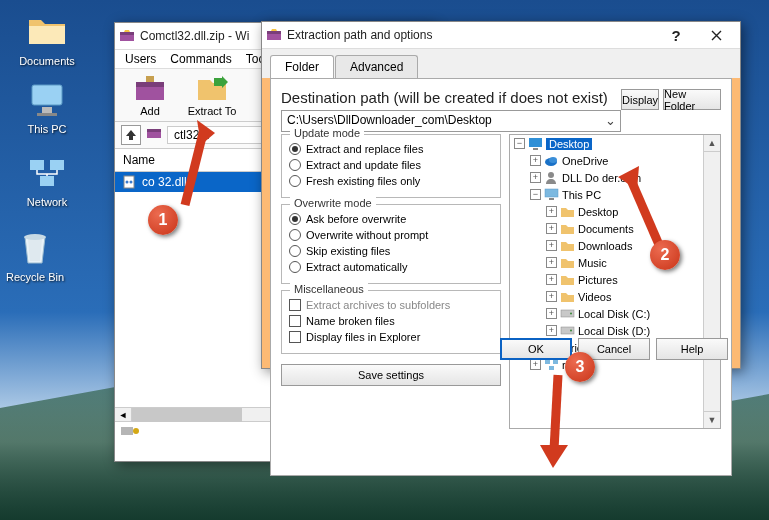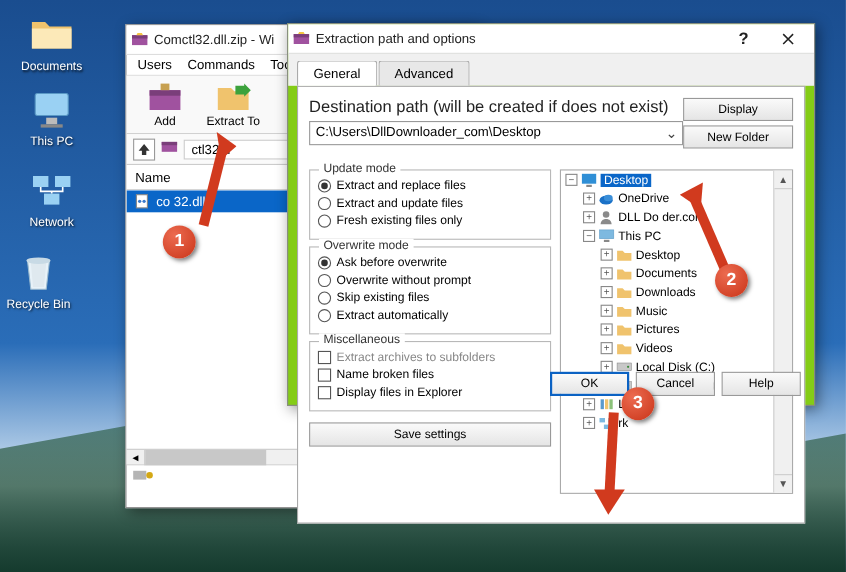--- a/index.html
+++ b/index.html
@@ -33,33 +33,33 @@
 .up-btn { width:20px; height:20px; border:1px solid #999; background:#fff; display:flex; align-items:center; justify-content:center; }
 .filehdr { display:flex; border-bottom:1px solid #ccc; font-size:12px; background:#fff; }
 .filehdr .col { padding:4px 8px; border-right:1px solid #ddd; }
 .filelist { height:235px; background:#fff; overflow:auto; }
 .filerow { display:flex; align-items:center; padding:2px 6px; font-size:12px; }
 .filerow.selected { background:#0a66c8; color:white; }
 .filerow .fi { width:16px; height:16px; margin-right:5px; display:flex; align-items:center; justify-content:center; }
 .statusbar { border-top:1px solid #ccc; padding:2px 6px; display:flex; align-items:center; gap:4px; }
 
 
-#extract { left:261px; top:21px; width:480px; height:348px; background:#84cc16; }
+#extract { left:261px; top:21px; width:480px; height:348px; background:#fdba74; }
 .tabs { display:flex; padding:6px 8px 0 8px; background:#f0f0f0; }
 .tab { padding:4px 14px; font-size:12px; border:1px solid #aaa; border-bottom:none; margin-right:1px; border-top-left-radius:3px; border-top-right-radius:3px; background:#e8e8e8; }
 .tab.active { background:#fff; position:relative; z-index:2; }
 .tabpanel { margin:0 8px; border:1px solid #aaa; background:#fff; padding:10px; height:398px; position:relative; }
 .destlabel { font-size:15px; color:#222; margin-bottom:4px; }
 .destrow { display:flex; gap:6px; }
 .destinput { flex:1; height:22px; border:1px solid #999; font-size:12px; padding:2px 7px 2px 5px; background:#fff; position:relative; }
 .destinput::after { content:"⌄"; position:absolute; right:4px; top:2px; font-size:13px; color:#444; }
-.btncol { position:absolute; right:10px; top:10px; width:100px; display:flex; flex-direction:column; gap:4px; }
+.btncol { position:absolute; right:10px; top:10px; width:100px; display:flex; flex-direction:row; gap:4px; }
 .btn { height:21px; border:1px solid #999; background:linear-gradient(#fafafa,#e5e5e5); font-size:11px; display:flex; align-items:center; justify-content:center; cursor:pointer; }
 
-.lower { display:flex; margin-top:22px; gap:8px; height:295px; }
+.lower { display:flex; margin-top:2px; gap:8px; height:295px; }
 .leftcol { width:220px; display:flex; flex-direction:column; gap:6px; }
 .group { border:1px solid #b8b8b8; padding:6px 7px 8px; position:relative; }
 .group-title { position:absolute; top:-8px; left:8px; background:#fff; padding:0 4px; font-size:11px; color:#333; }
 .radiolabel, .chklabel { display:flex; align-items:center; gap:5px; font-size:11px; padding:2px 0; }
 .radio { width:12px; height:12px; border:1px solid #555; border-radius:50%; position:relative; flex-shrink:0; }
 .radio.checked::after { content:""; position:absolute; width:6px; height:6px; background:#333; border-radius:50%; left:2px; top:2px; }
 .chk { width:12px; height:12px; border:1px solid #555; flex-shrink:0; position:relative; }
 .chklabel.grayed { color:#888; }
 .savebtn { height:22px; border:1px solid #999; background:linear-gradient(#fafafa,#e5e5e5); font-size:11px; display:flex; align-items:center; justify-content:center; margin-top:4px; cursor:pointer; }
 
@@ -216,21 +216,21 @@
       <div class="winbtn helpbtn">?</div>
       <div class="winbtn">
           <svg width="11" height="11" viewBox="0 0 11 11">
             <path d="M1 1l9 9M10 1l-9 9" stroke="#222" stroke-width="1.4"></path>
           </svg>
         </div>
     </div>
   </div>
 
   <div class="tabs">
-    <div class="tab active">General</div>
+    <div class="tab active">Folder</div>
     <div class="tab">Advanced</div>
   </div>
 
   <div class="tabpanel">
     <div class="btncol">
       <div class="btn">Display</div>
       <div class="btn">New Folder</div>
     </div>
     <div class="destlabel">Destination path (will be created if does not exist)</div>
     <div class="destrow" style="width:340px">

